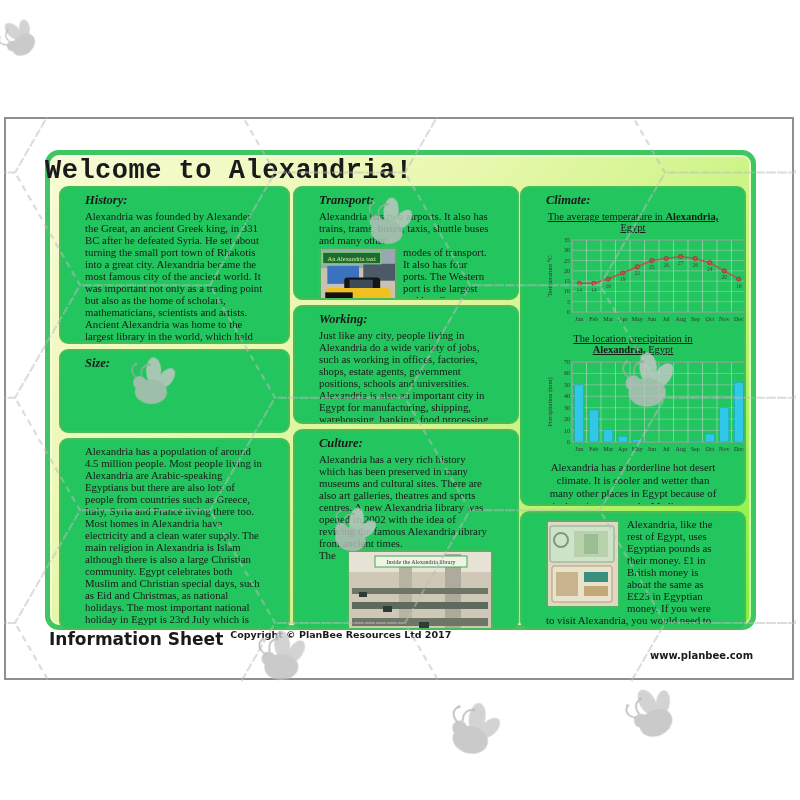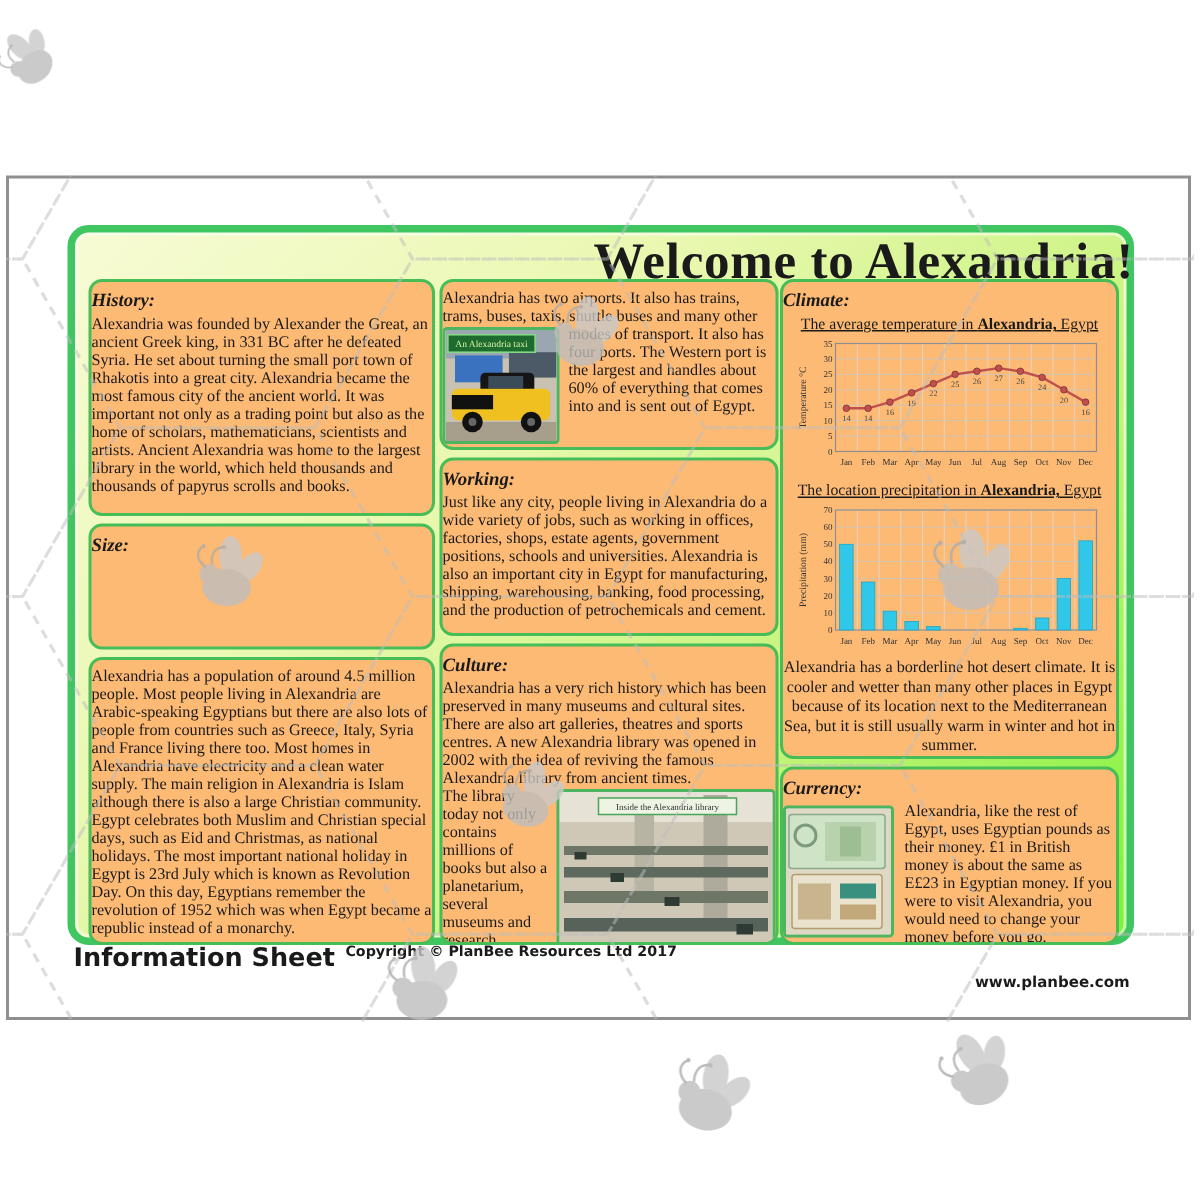--- a/index.html
+++ b/index.html
@@ -7,25 +7,25 @@
        font-family:"Liberation Serif",serif;color:#1a1a1a;}
   #canvas{position:absolute;inset:0;overflow:hidden;}
   
   #page{position:absolute;left:4px;top:117px;width:790px;height:563px;
         background:#fff;border:2px solid #8f8f8f;box-sizing:border-box;}
   
   #poster{position:absolute;left:45px;top:150px;width:711px;height:480px;
           box-sizing:border-box;border:5px solid #3fc661;border-radius:14px;
           background:linear-gradient(135deg,#f7fbd4 0%,#e9f8b0 35%,#c6f37c 68%,#7df23a 100%);
           box-shadow:inset 0 0 0 2px rgba(255,255,255,.55);}
-  #poster-title{position:absolute;left:45px;top:156px;width:711px;text-align:right;
-          font-size:34px;font-weight:bold;letter-spacing:.5px;}
-  
-  .box{position:absolute;background:#fdba74;border:2px solid #47bd58;border-radius:9px;
-       box-sizing:border-box;padding:5px 0 4px;overflow:hidden;}
+  #poster-title{position:absolute;left:45px;top:156px;width:711px;text-align:left;
+          font-size:27px;font-weight:bold;letter-spacing:.5px;font-family:Liberation Mono, monospace;}
+  
+  .box{position:absolute;background:#22c55e;border:2px solid #47bd58;border-radius:9px;
+       box-sizing:border-box;padding:5px 24px 4px;overflow:hidden;}
   .box h3{margin:0 0 2px;font-size:12.5px;font-style:italic;font-weight:bold;}
   .box p{margin:0;font-size:10.8px;line-height:12px;}
   #box-history{left:59px;top:186px;width:231px;height:158px;}
   #box-size{left:59px;top:349px;width:231px;height:84px;}
   #box-people{left:59px;top:438px;width:231px;height:192px;}
   #box-transport{left:293px;top:186px;width:226px;height:114px;}
   #box-working{left:293px;top:305px;width:226px;height:119px;}
   #box-culture{left:293px;top:429px;width:226px;height:201px;font-family:Liberation Serif, serif;}
   #box-climate{left:520px;top:186px;width:226px;height:320px;}
   #box-currency{left:520px;top:511px;width:226px;height:119px;}
@@ -63,20 +63,21 @@
 
   <div class="box" id="box-size">
     <h3>Size:</h3>
   </div>
 
   <div class="box" id="box-people">
     <p>Alexandria has a population of around 4.5 million people. Most people living in Alexandria are Arabic-speaking Egyptians but there are also lots of people from countries such as Greece, Italy, Syria and France living there too. Most homes in Alexandria have electricity and a clean water supply. The main religion in Alexandria is Islam although there is also a large Christian community. Egypt celebrates both Muslim and Christian special days, such as Eid and Christmas, as national holidays. The most important national holiday in Egypt is 23rd July which is known as Revolution Day. On this day, Egyptians remember the revolution of 1952 which was when Egypt became a republic instead of a monarchy.</p>
   </div>
 
   <div class="box" id="box-transport">
+    <h3>Transport:</h3>
     <p>Alexandria has two airports. It also has trains, trams, buses, taxis, shuttle buses and many other</p>
     <svg id="taxi-photo" class="photo" viewBox="0 0 70 70" width="74" height="74" preserveAspectRatio="none">
       <rect x="0" y="0" width="70" height="70" fill="#c9c2b2"></rect>
       <rect x="0" y="0" width="70" height="18" fill="#9aa7b0"></rect>
       <rect x="6" y="16" width="30" height="17" fill="#3a72c0"></rect>
       <rect x="40" y="14" width="30" height="16" fill="#4b5a66"></rect>
       <rect x="0" y="58" width="70" height="12" fill="#a79e8c"></rect>
       <rect x="22" y="27" width="34" height="13" rx="3" fill="#151515"></rect>
       <rect x="27" y="29" width="22" height="8" fill="#3c4b58"></rect>
       <rect x="4" y="37" width="62" height="20" rx="4" fill="#f0c020"></rect>
@@ -243,21 +244,20 @@
         <rect x="86.755" y="81.71428571428571" width="8.99" height="2.285714285714292" fill="#31c7e8" stroke="#18a3c4" stroke-width="0.5"></rect>
         <rect x="144.755" y="82.85714285714286" width="8.99" height="1.1428571428571388" fill="#31c7e8" stroke="#18a3c4" stroke-width="0.5"></rect>
         <rect x="159.255" y="76" width="8.99" height="8" fill="#31c7e8" stroke="#18a3c4" stroke-width="0.5"></rect>
         <rect x="173.755" y="49.714285714285715" width="8.99" height="34.285714285714285" fill="#31c7e8" stroke="#18a3c4" stroke-width="0.5"></rect>
         <rect x="188.255" y="24.57142857142857" width="8.99" height="59.42857142857143" fill="#31c7e8" stroke="#18a3c4" stroke-width="0.5"></rect>
       </svg>
     <p class="summary">Alexandria has a borderline hot desert climate. It is cooler and wetter than many other places in Egypt because of its location next to the Mediterranean Sea, but it is still usually warm in winter and hot in summer.</p>
   </div>
 
   <div class="box" id="box-currency">
-    <h3>Currency:</h3>
     <svg id="currency-photo" class="photo" viewBox="0 0 70 84" width="70" height="84" preserveAspectRatio="none">
       <rect x="0" y="0" width="70" height="84" fill="#ded8c4"></rect>
       <rect x="2" y="4" width="64" height="36" rx="2" fill="#cfe3c6" stroke="#8aa88a" stroke-width="1"></rect>
       <circle cx="13" cy="18" r="7" fill="none" stroke="#7e9a7e" stroke-width="2"></circle>
       <rect x="26" y="9" width="34" height="26" fill="#b9d2ae"></rect>
       <rect x="36" y="12" width="14" height="20" fill="#9dbd92"></rect>
       <rect x="4" y="44" width="60" height="36" rx="2" fill="#e9e2cc" stroke="#b59c6e" stroke-width="1"></rect>
       <rect x="8" y="50" width="22" height="24" fill="#c8b58e"></rect>
       <rect x="36" y="50" width="24" height="10" fill="#39907e"></rect>
       <rect x="36" y="64" width="24" height="10" fill="#c2a878"></rect>

